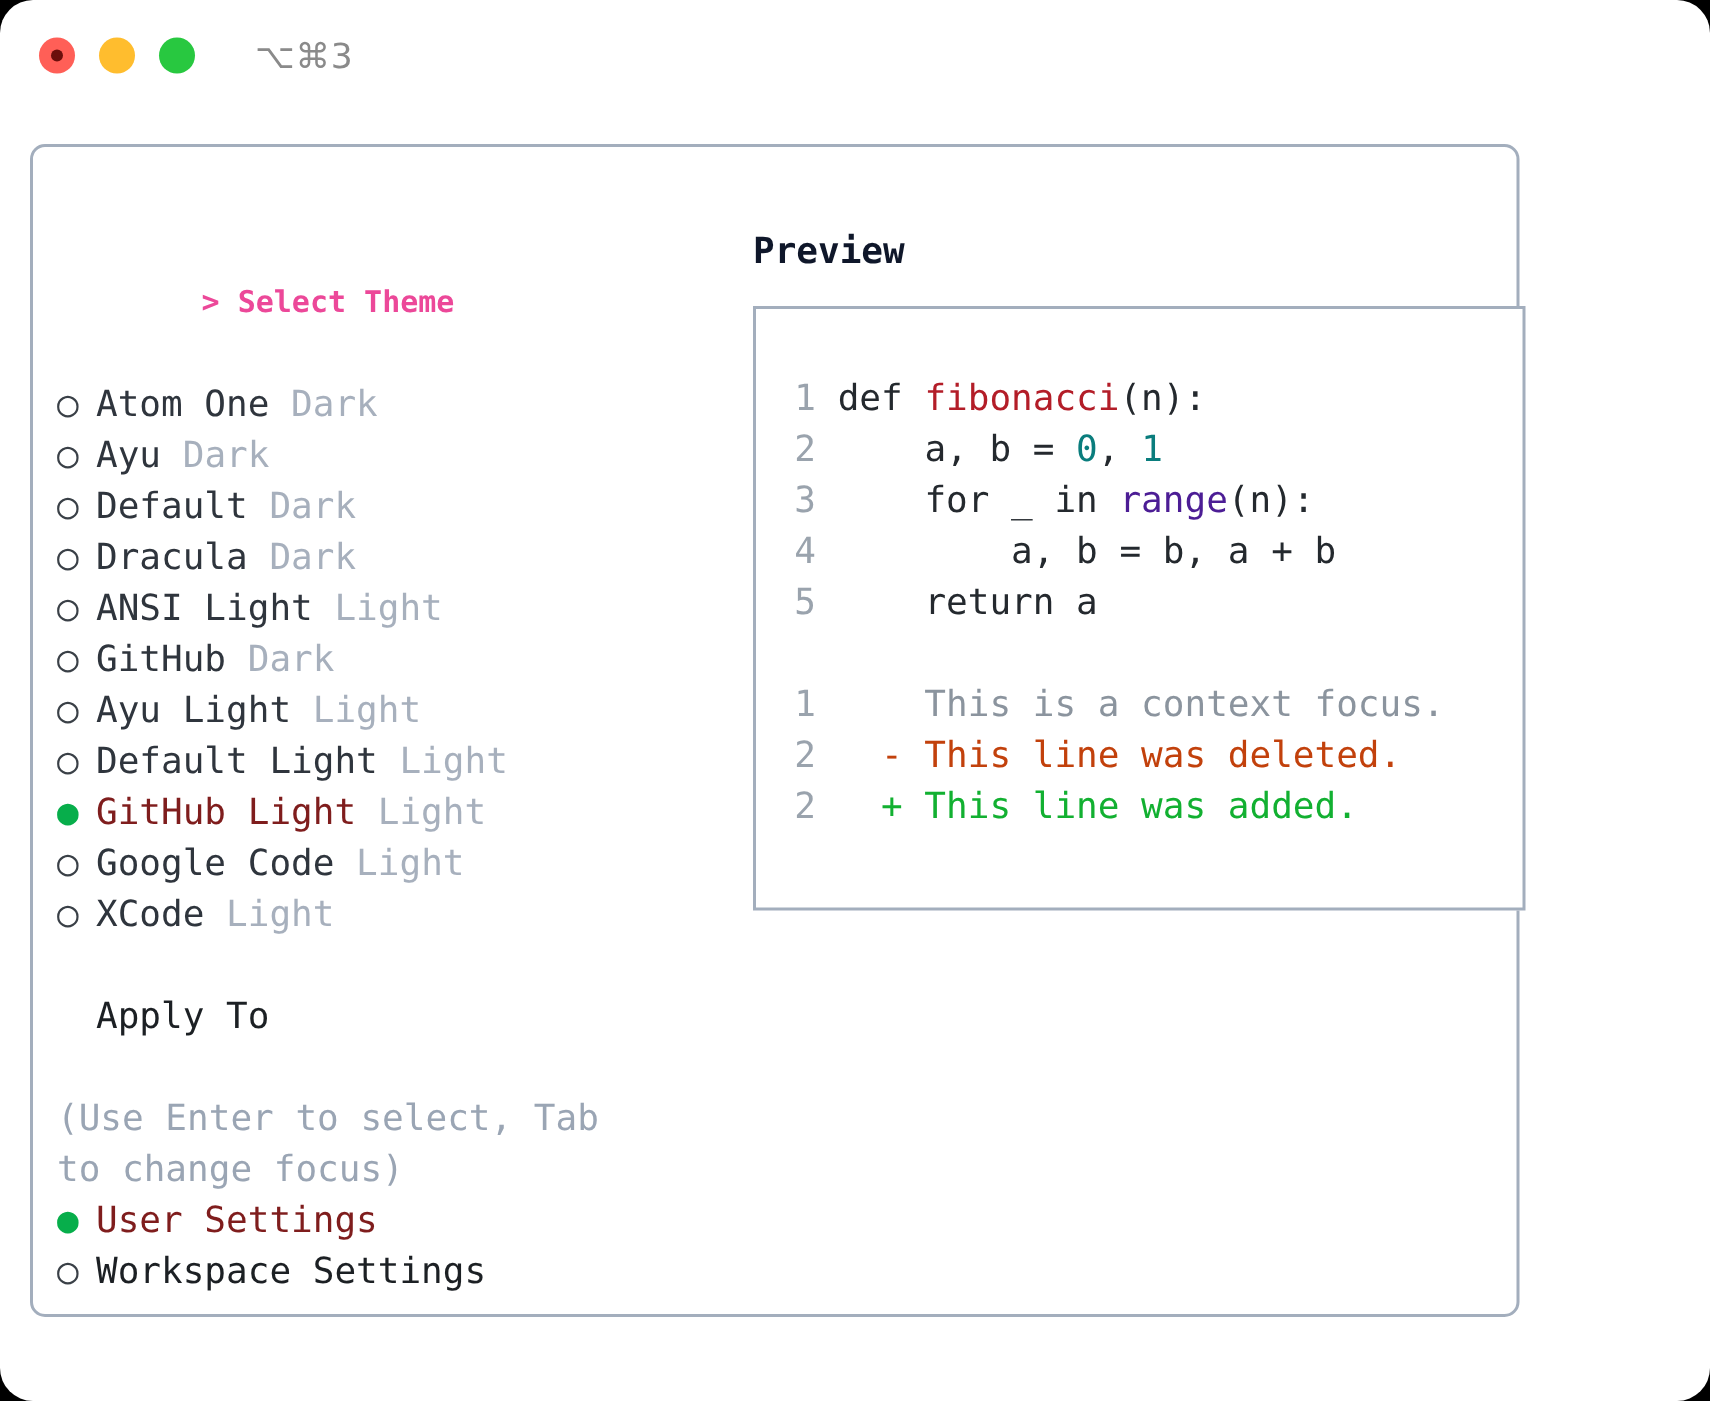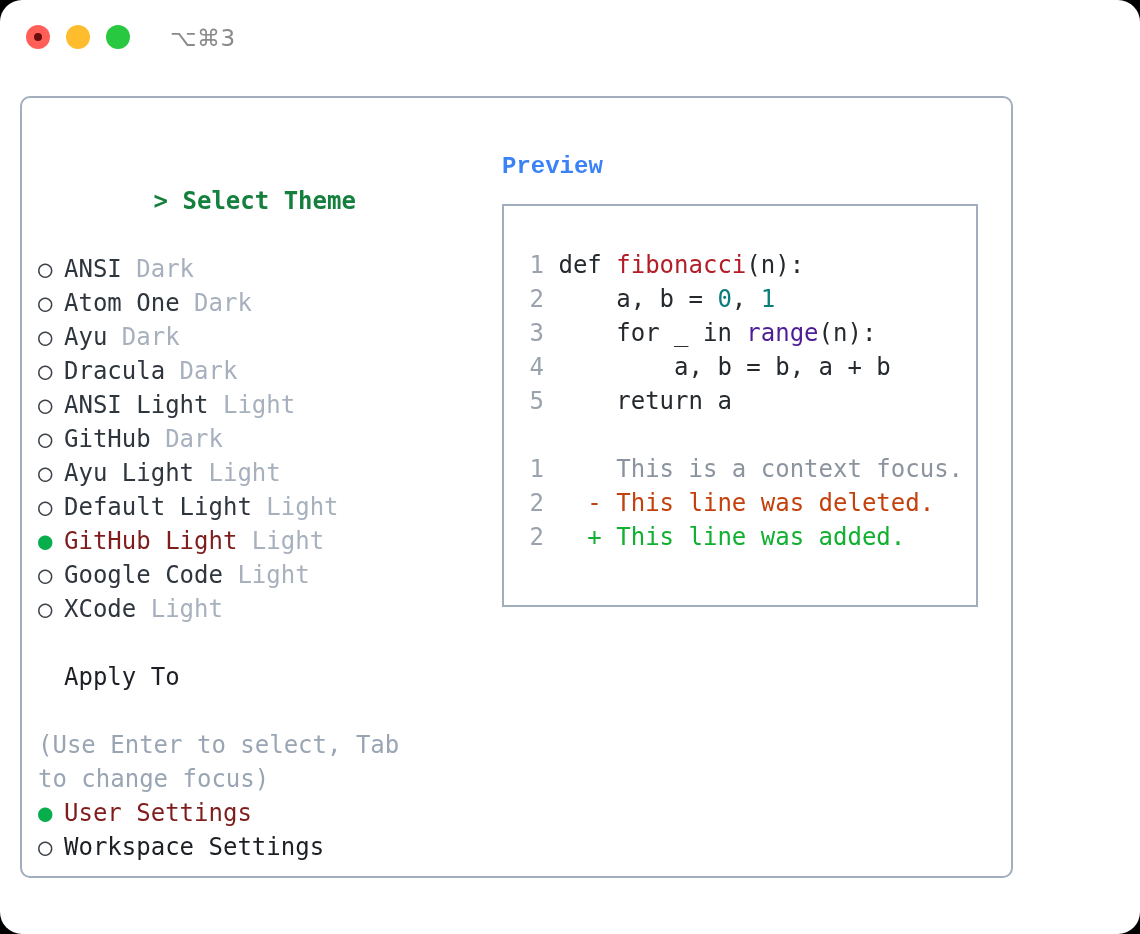--- a/index.html
+++ b/index.html
@@ -86,23 +86,23 @@
 
   
   #left-col {
     position: absolute;
     left: 16px;
     top: 52px;
     width: 440px;
   }
 
   .section-head {
-    font-size: 24px;
-    line-height: 34px;
-    color: #15803d;
+    font-size: 20px;
+    line-height: 34px;
+    color: #ec4899;
     font-weight: bold;
     white-space: pre;
   }
   .section-head .caret { font-weight: bold; }
 
   .opt-row {
     font-size: 24px;
     line-height: 34px;
     white-space: pre;
     color: #2f353d;
@@ -144,27 +144,26 @@
   #right-col {
     position: absolute;
     left: 480px;
     top: 52px;
     width: 480px;
   }
   #preview-title {
     font-size: 24px;
     line-height: 34px;
     font-weight: bold;
-    color: #3b82f6;
-    white-space: pre;
-    font-family: Liberation Mono, monospace;
+    color: #0f172a;
+    white-space: pre;
   }
   #preview-box {
     margin-top: 20px;
-    width: 476px;
+    width: 515px;
     height: 403px;
     border: 2px solid #a3aebd;
     box-sizing: border-box;
     background: #ffffff;
     position: relative;
   }
   #code-area {
     position: absolute;
     left: 14px;
     top: 42px;
@@ -207,23 +206,23 @@
 
   <div id="panel">
 
     <div id="left-col">
 
       <div class="section-head">
         <span class="caret">&gt;</span><span> </span><span>Select Theme</span>
       </div>
 
       <div id="theme-list">
-          <div class="opt-row"><span class="opt-bullet unsel">○</span><span class="opt-label unsel">ANSI</span><span class="opt-kind"> Dark</span></div>
           <div class="opt-row"><span class="opt-bullet unsel">○</span><span class="opt-label unsel">Atom One</span><span class="opt-kind"> Dark</span></div>
           <div class="opt-row"><span class="opt-bullet unsel">○</span><span class="opt-label unsel">Ayu</span><span class="opt-kind"> Dark</span></div>
+          <div class="opt-row"><span class="opt-bullet unsel">○</span><span class="opt-label unsel">Default</span><span class="opt-kind"> Dark</span></div>
           <div class="opt-row"><span class="opt-bullet unsel">○</span><span class="opt-label unsel">Dracula</span><span class="opt-kind"> Dark</span></div>
           <div class="opt-row"><span class="opt-bullet unsel">○</span><span class="opt-label unsel">ANSI Light</span><span class="opt-kind"> Light</span></div>
           <div class="opt-row"><span class="opt-bullet unsel">○</span><span class="opt-label unsel">GitHub</span><span class="opt-kind"> Dark</span></div>
           <div class="opt-row"><span class="opt-bullet unsel">○</span><span class="opt-label unsel">Ayu Light</span><span class="opt-kind"> Light</span></div>
           <div class="opt-row"><span class="opt-bullet unsel">○</span><span class="opt-label unsel">Default Light</span><span class="opt-kind"> Light</span></div>
           <div class="opt-row"><span class="opt-bullet sel">●</span><span class="opt-label sel">GitHub Light</span><span class="opt-kind"> Light</span></div>
           <div class="opt-row"><span class="opt-bullet unsel">○</span><span class="opt-label unsel">Google Code</span><span class="opt-kind"> Light</span></div>
           <div class="opt-row"><span class="opt-bullet unsel">○</span><span class="opt-label unsel">XCode</span><span class="opt-kind"> Light</span></div>
         </div>
 

